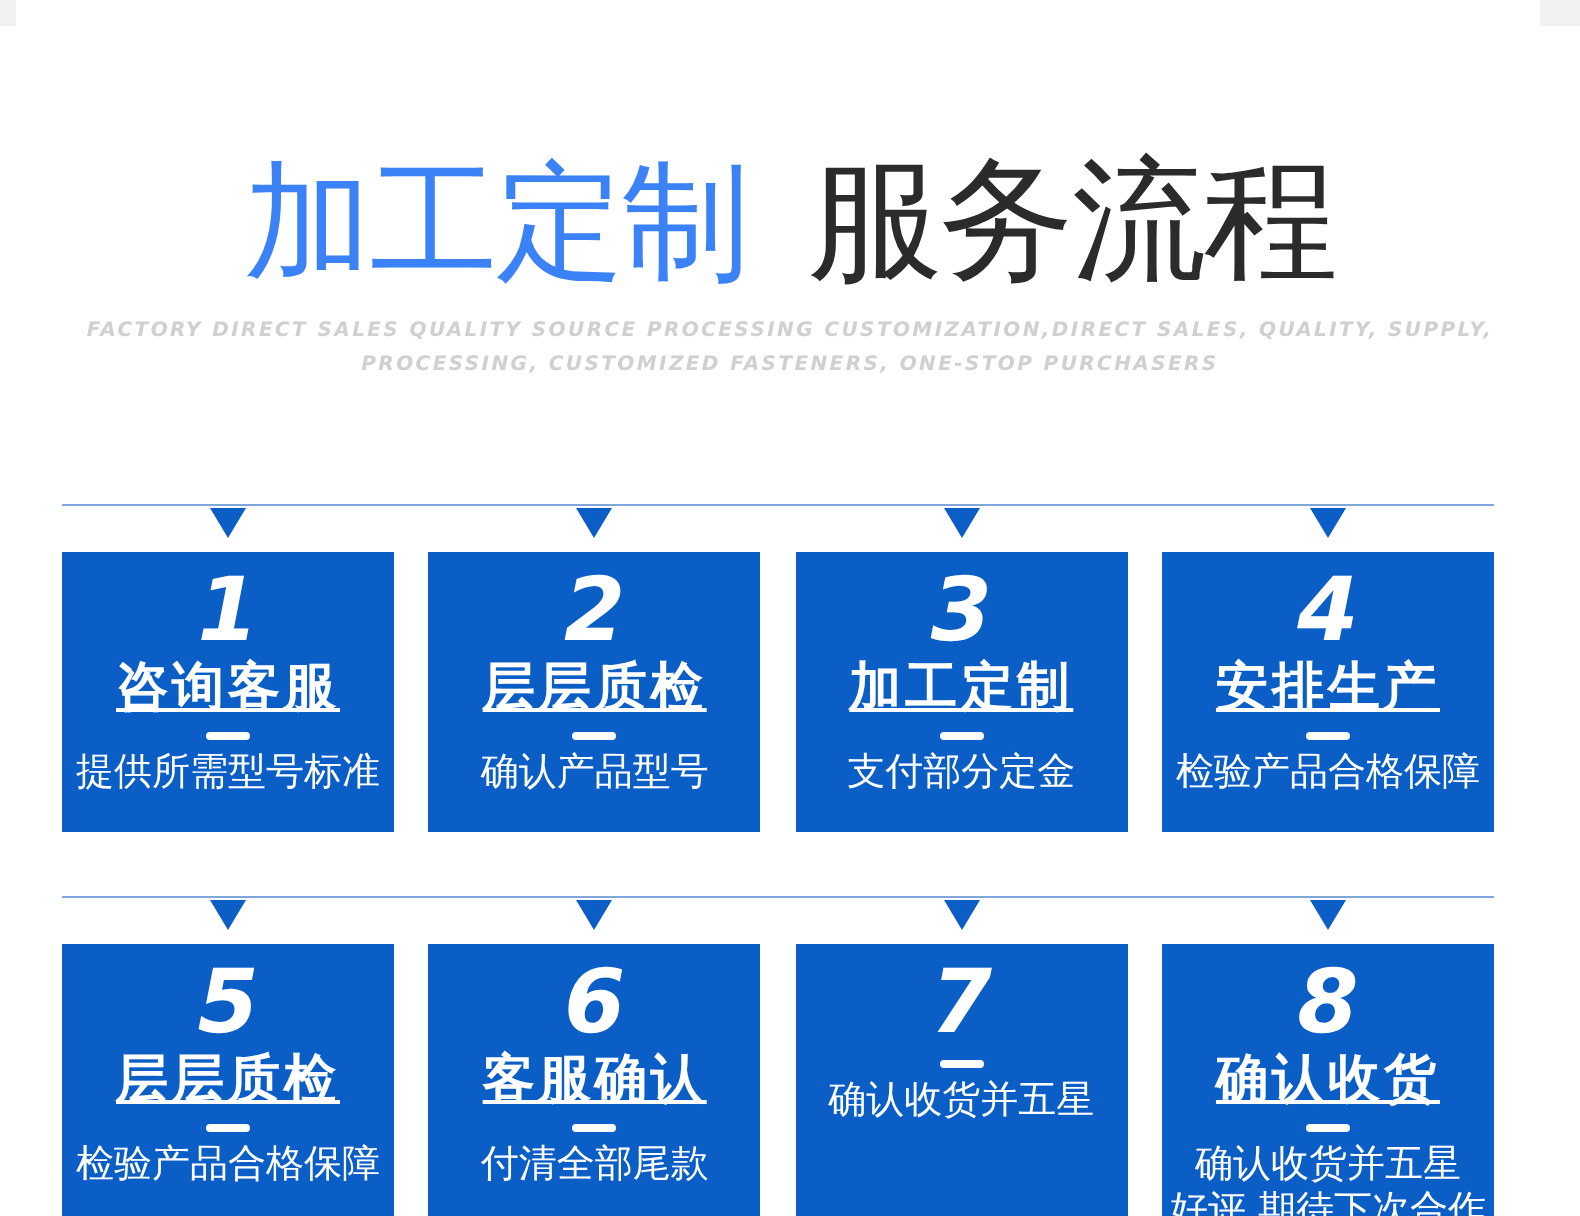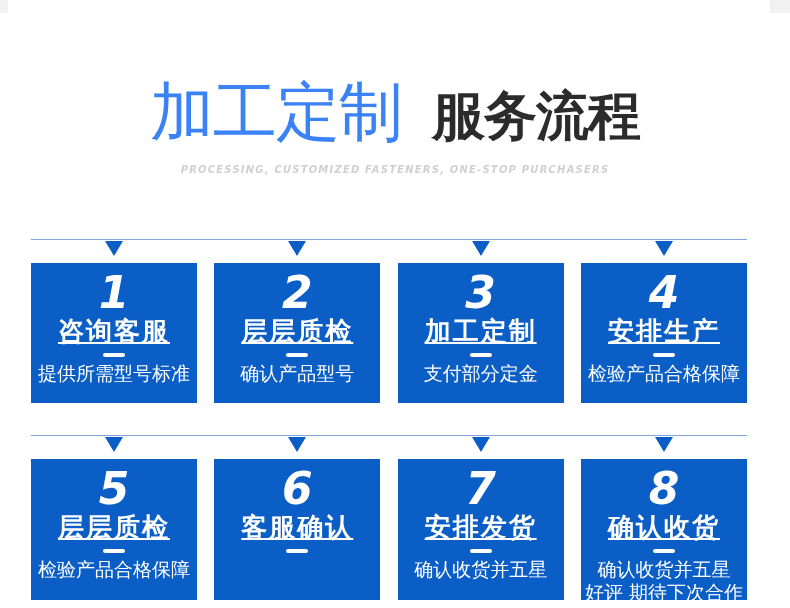--- a/index.html
+++ b/index.html
@@ -19,21 +19,21 @@
     margin:0;
     line-height:80px;
     font-size:64px;
     display:flex;
     justify-content:center;
     align-items:baseline;
     gap:30px;
     white-space:nowrap;
   }
   .t-blue{color:#3b82f6;font-weight:400;letter-spacing:-1px;margin-top:27px;}
-  .t-dark{color:#2b2b2b;font-weight:700;font-size:53px;letter-spacing:-1px;}
+  .t-dark{color:#2b2b2b;font-weight:400;font-size:67px;letter-spacing:-1px;}
   .subtitle{
     margin-top:5px;
     font-size:10px;
     line-height:17px;
     letter-spacing:1.2px;
     color:#d0d0d0;
     font-style:italic;
     font-weight:bold;
     text-align:center;
   }
@@ -107,20 +107,21 @@
 
 <div class="corner corner-left"></div>
 <div class="corner corner-right"></div>
 
 <header>
   <h1>
     <span class="t-blue">加工定制</span>
     <span class="t-dark">服务流程</span>
   </h1>
   <div class="subtitle">
+    <div>FACTORY DIRECT SALES QUALITY SOURCE PROCESSING CUSTOMIZATION,DIRECT SALES, QUALITY, SUPPLY,</div>
     <div>PROCESSING, CUSTOMIZED FASTENERS, ONE-STOP PURCHASERS</div>
   </div>
 </header>
 
 <div class="connector c1">
   <span class="tri"></span>
   <span class="tri"></span>
   <span class="tri"></span>
   <span class="tri"></span>
 </div>
@@ -168,25 +169,25 @@
     <div class="num">5</div>
     <div class="stitle">层层质检</div>
     <div class="dash"></div>
     <div class="desc">检验产品合格保障</div>
     <div class="desc"></div>
   </div>
   <div class="box">
     <div class="num">6</div>
     <div class="stitle">客服确认</div>
     <div class="dash"></div>
+    <div class="desc">付清全部尾款</div>
     <div class="desc"></div>
   </div>
   <div class="box">
     <div class="num">7</div>
-    <div class="stitle">安排发货</div>
     <div class="dash"></div>
     <div class="desc">确认收货并五星</div>
     <div class="desc"></div>
   </div>
   <div class="box">
     <div class="num">8</div>
     <div class="stitle">确认收货</div>
     <div class="dash"></div>
     <div class="desc">确认收货并五星</div>
     <div class="desc">好评 期待下次合作</div>

